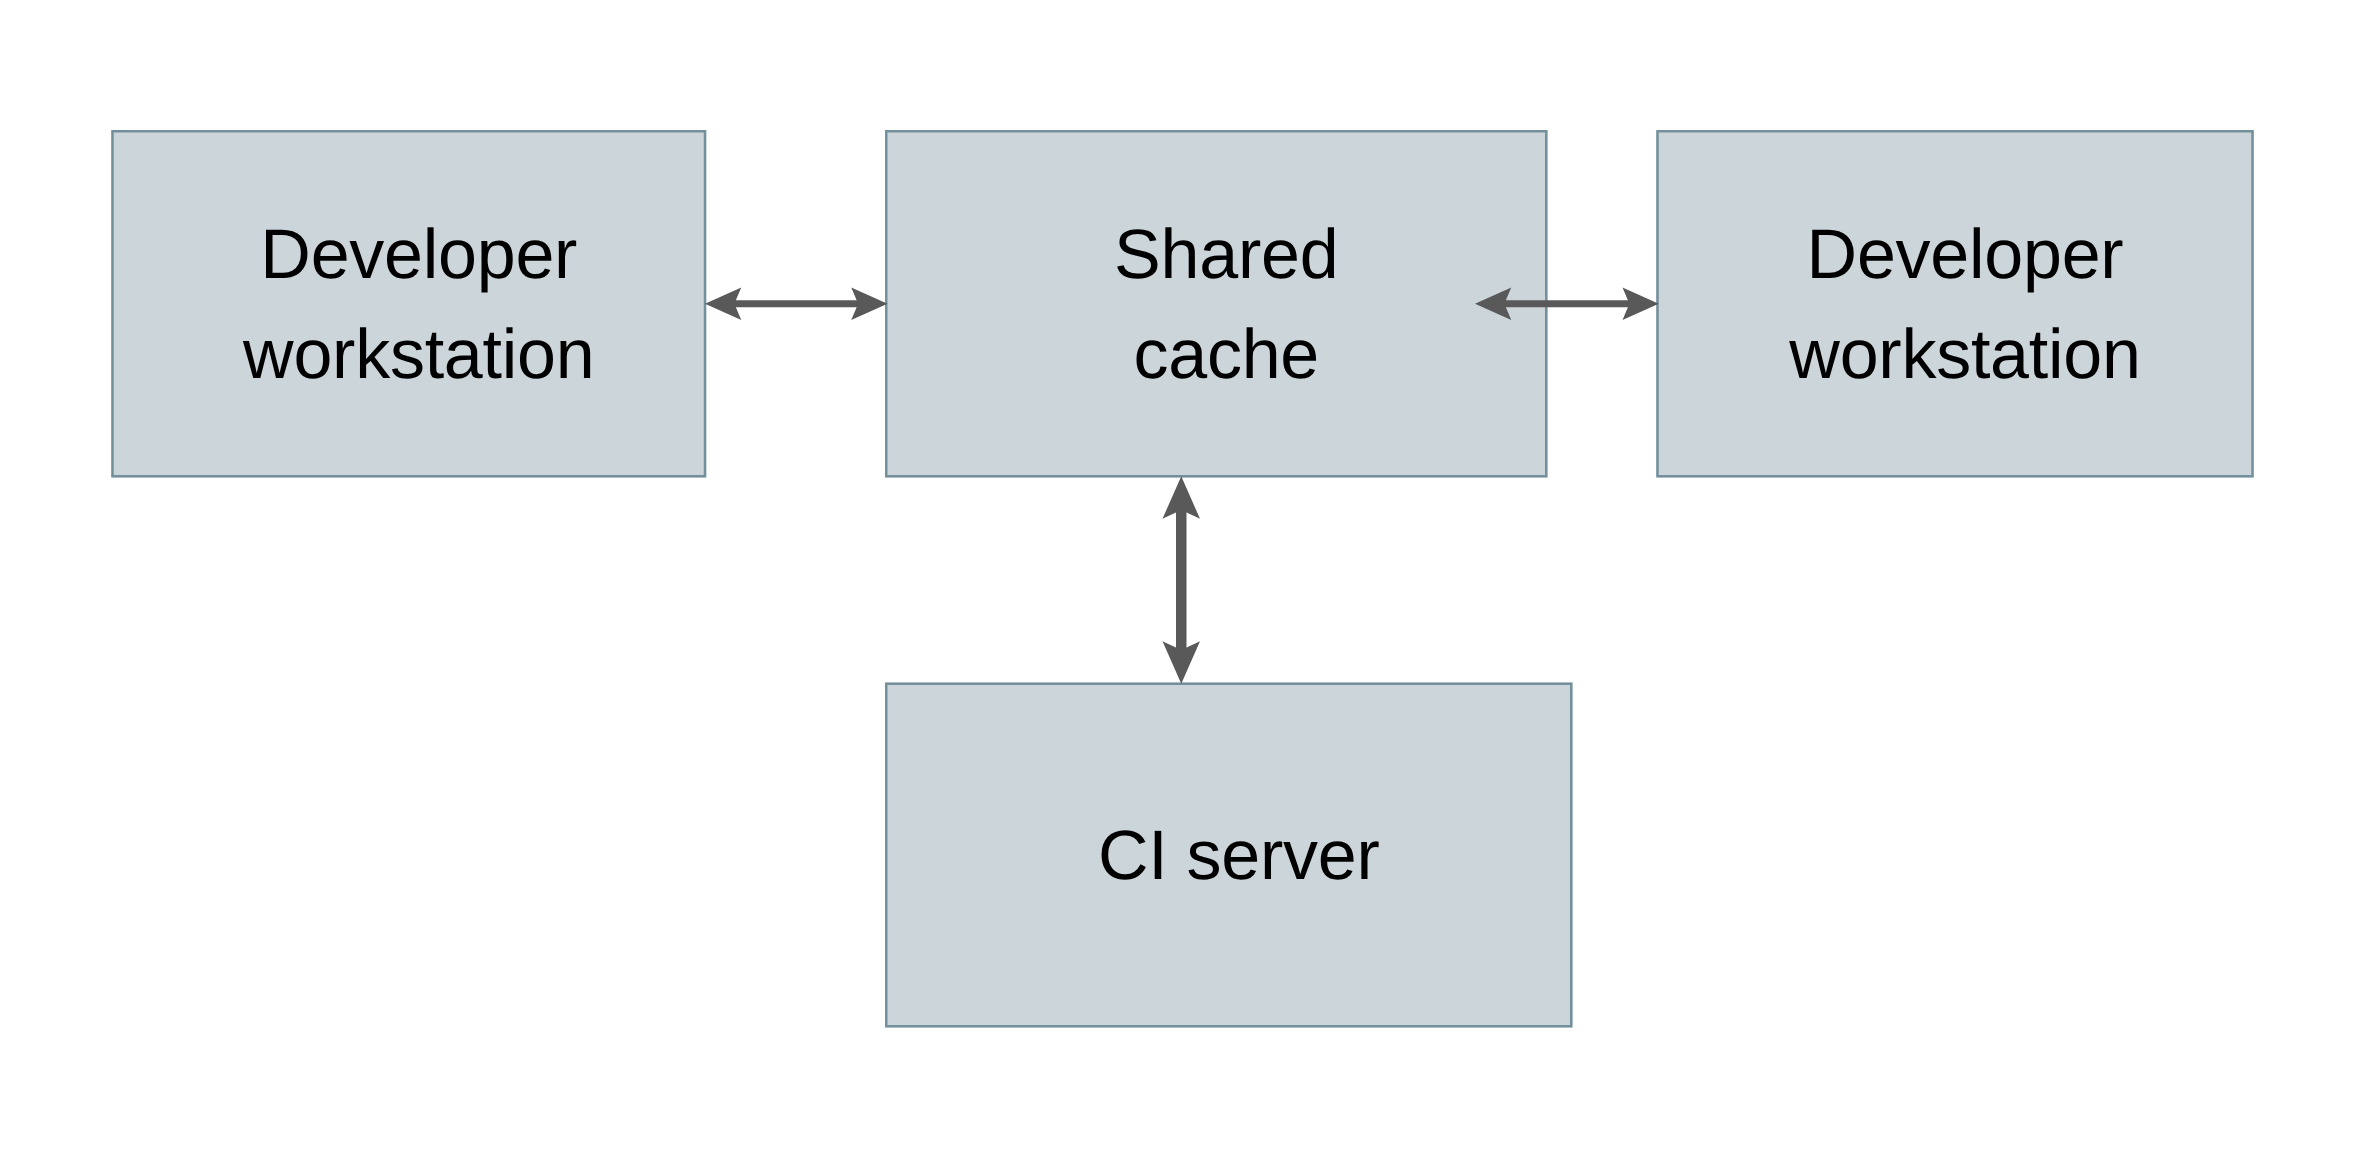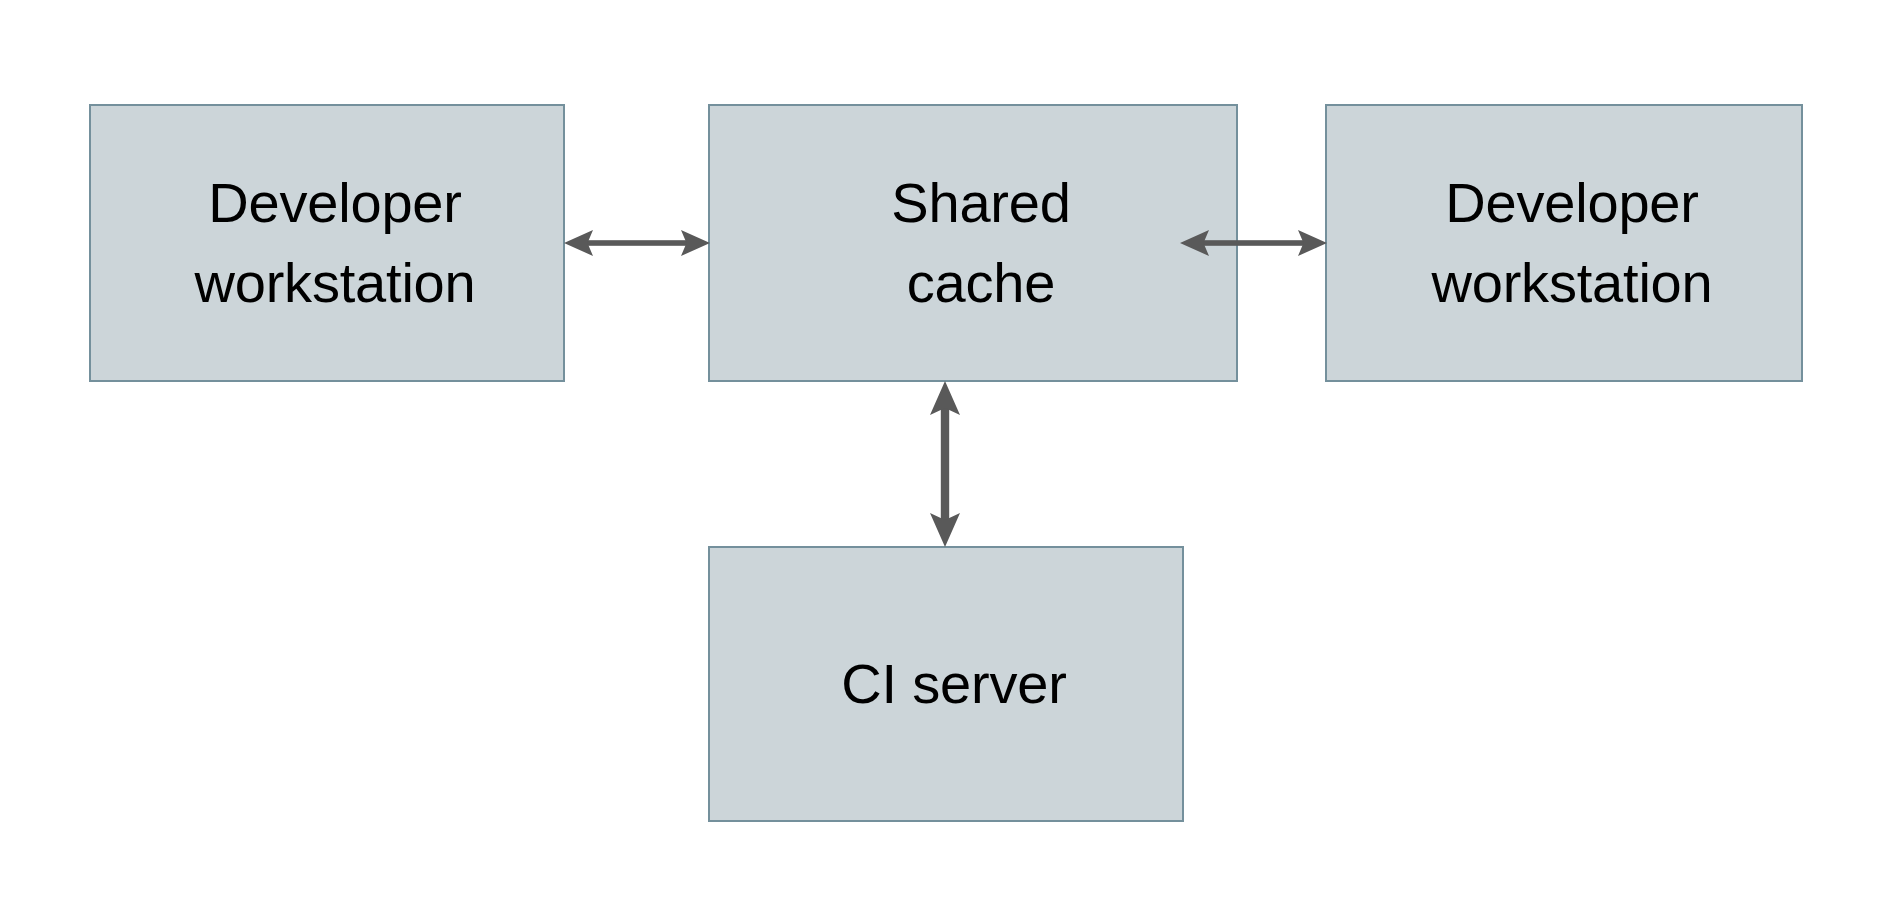--- a/index.html
+++ b/index.html
@@ -35,21 +35,21 @@
     font-weight: 400;
     color: #000000;
     letter-spacing: -0.2px;
     white-space: pre-line;
     padding: 0 6px;
   }
   
   #node-dev-left   { left: 89px;  top: 104px; width: 476px; height: 278px; }
   #node-shared     { left: 708px; top: 104px; width: 530px; height: 278px; }
   #node-dev-right  { left: 1325px;top: 104px; width: 478px; height: 278px; }
-  #node-ci         { left: 708px; top: 546px; width: 476px; height: 276px; }
+  #node-ci         { left: 708px; top: 546px; width: 550px; height: 276px; }
 
   .connector {
     position: absolute;
     pointer-events: none;
   }
   #conn-left-shared  { left: 560px; top: 205px; width: 154px; height: 76px; }
   #conn-shared-right { left: 1176px;top: 205px; width: 155px; height: 76px; }
   #conn-shared-ci    { left: 907px; top: 377px; width: 76px; height: 174px; }
 </style>
 </head>

